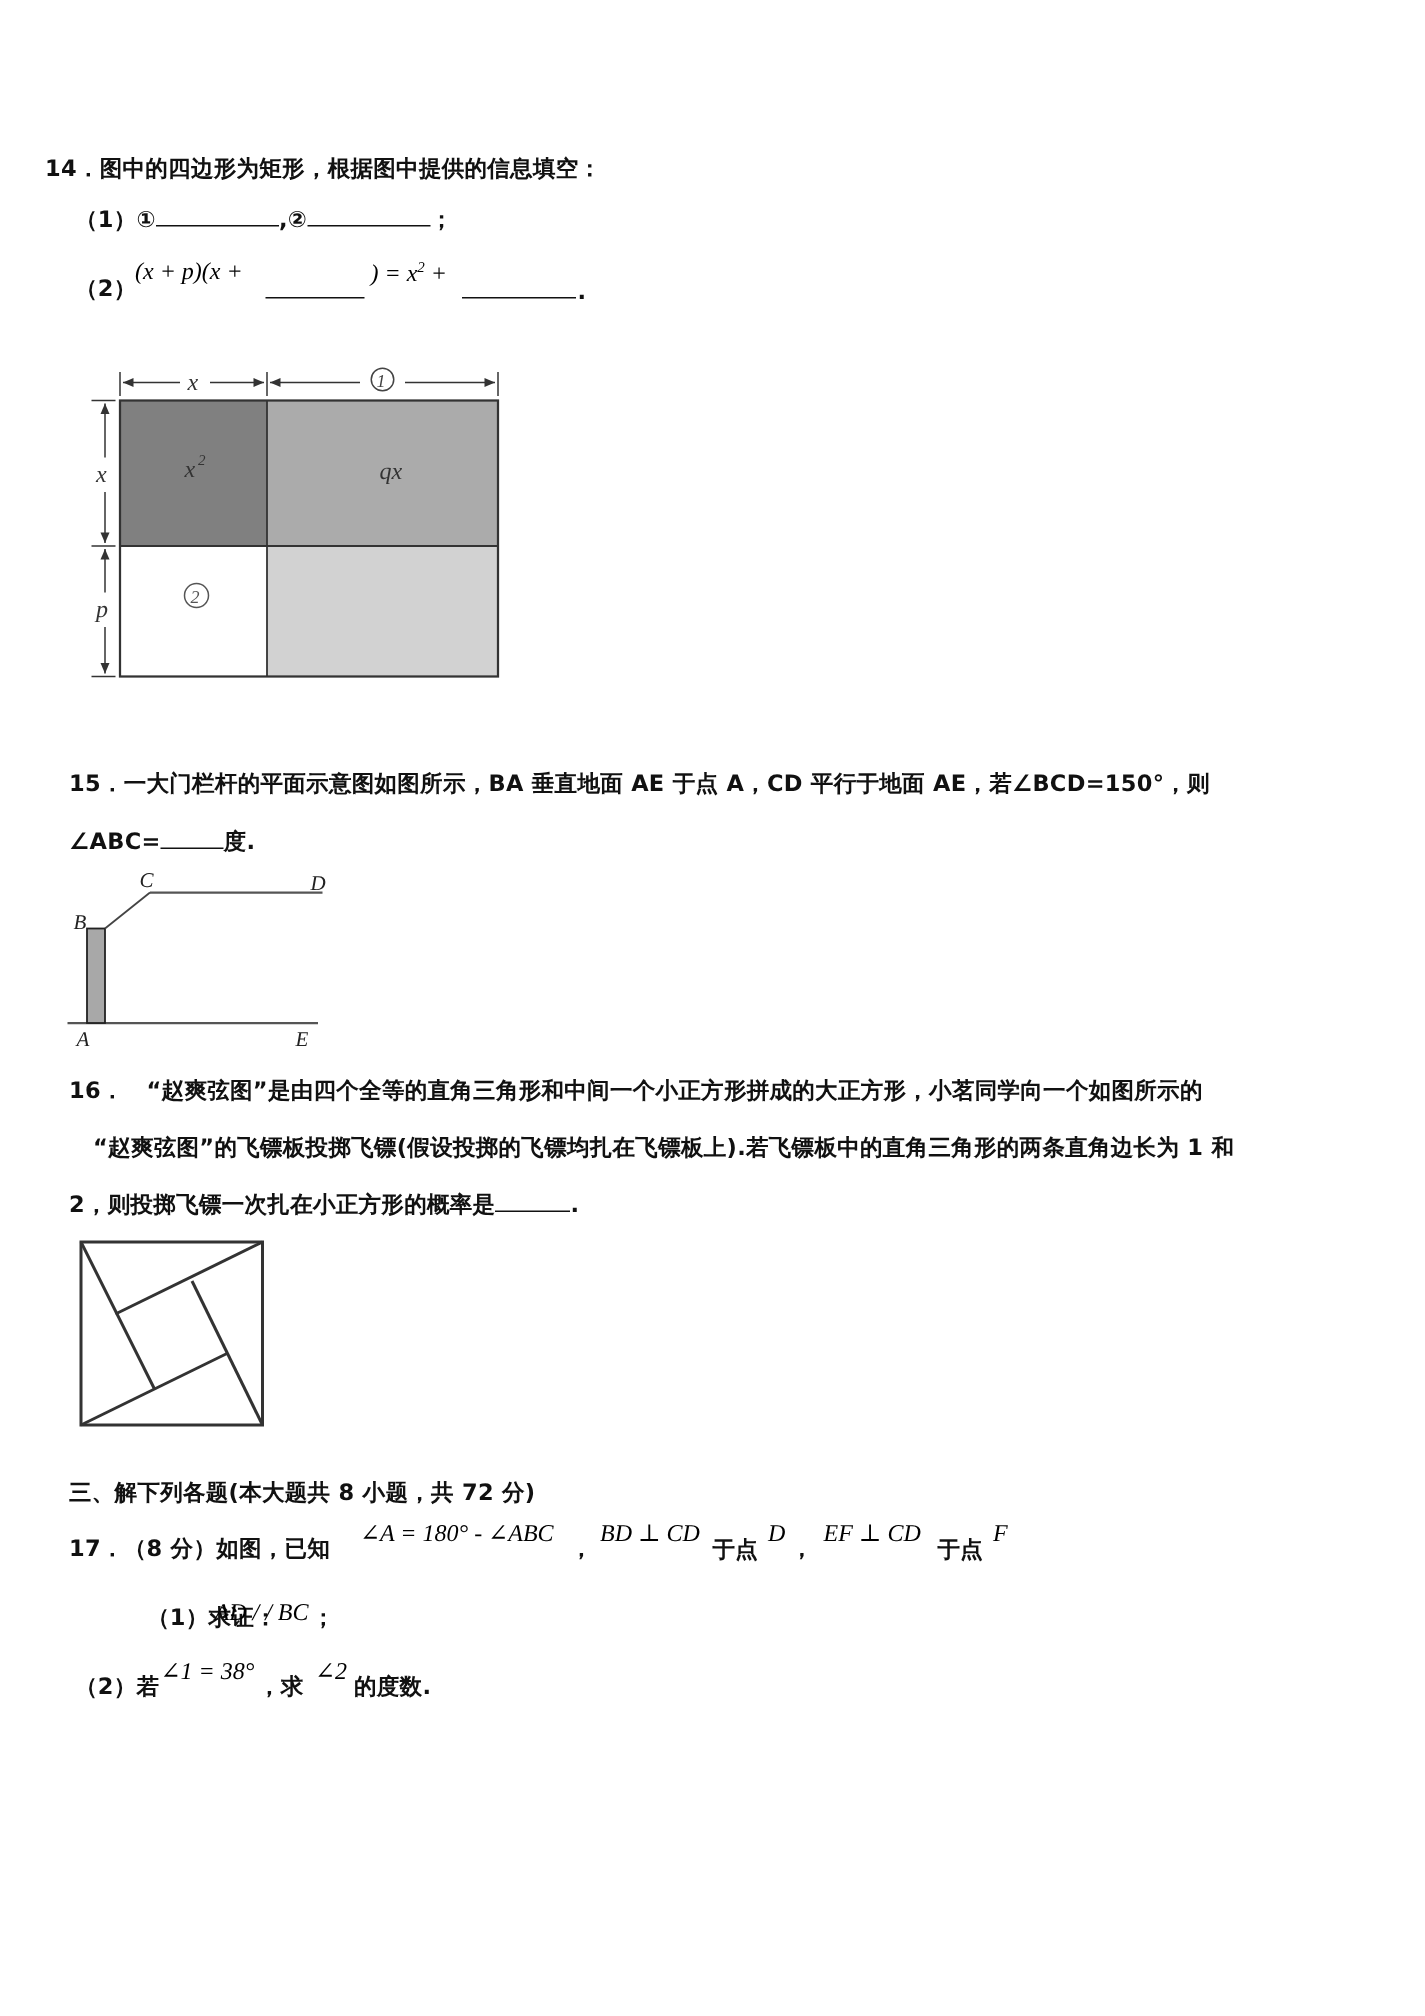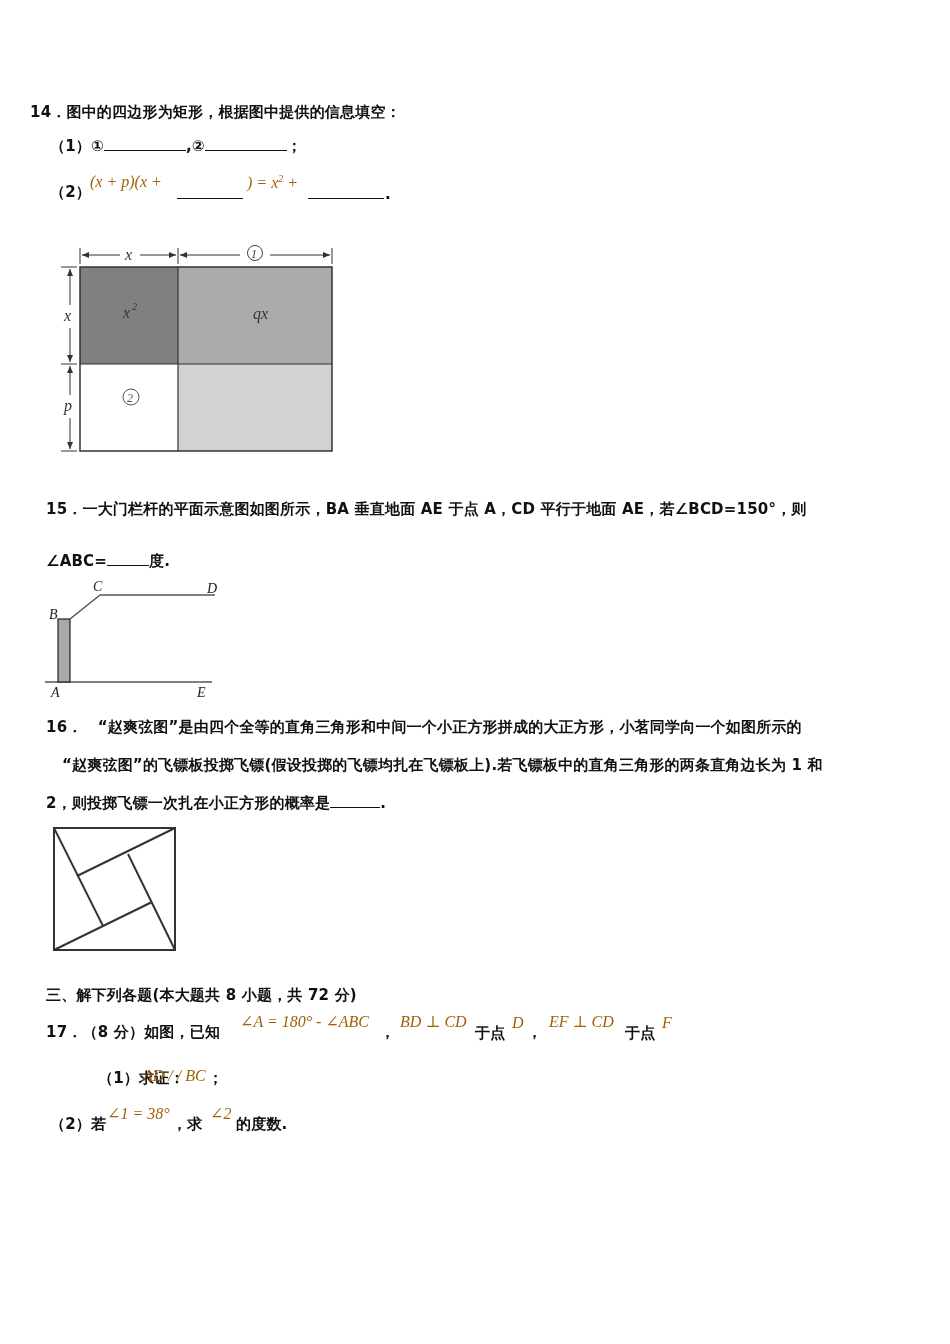--- a/index.html
+++ b/index.html
@@ -1,20 +1,20 @@
 <!DOCTYPE html>
 <html><head>
   <meta charset="utf-8">
   <style>
     html, body { margin: 0; padding: 0; background: #ffffff; }
     body { width: 950px; height: 1344px; position: relative; overflow: hidden;
            font-family: "DejaVu Sans", "Liberation Sans", sans-serif; color: #111; }
     .abs { position: absolute; }
     .q { font-size: 15px; font-weight: bold; white-space: nowrap; letter-spacing: 0.2px; }
-    .math { font-family: "Liberation Serif", "DejaVu Serif", serif; font-style: italic; font-weight: normal; font-size: 16px; color: #a16207; white-space: nowrap; }
+    .math { font-family: "Liberation Serif", "DejaVu Serif", serif; font-style: italic; font-weight: normal; font-size: 16px; color: #000000; white-space: nowrap; }
     .blank { display: inline-block; border-bottom: 1.5px solid #111; height: 14px; vertical-align: baseline; }
     sup { font-size: 10px; }
     svg text { font-family: "Liberation Serif", "DejaVu Serif", serif; font-style: italic; }
   </style>
 </head>
 <body>
 
 <div class="abs q" style="left:30px; top:103px;">14．图中的四边形为矩形，根据图中提供的信息填空：</div>
 
 <div class="abs q" style="left:50px; top:136px;">
@@ -67,21 +67,21 @@
   <text x="9" y="81" font-size="16" fill="#333">x</text>
   <text x="9" y="171" font-size="16" fill="#333">p</text>
 
   <text x="68" y="78" font-size="16" fill="#333">x</text>
   <text x="77" y="70" font-size="10" font-style="normal" fill="#333">2</text>
   <text x="198" y="79" font-size="16" fill="#333">qx</text>
   <circle cx="76" cy="157" r="8" fill="none" stroke="#555" stroke-width="1"></circle>
   <text x="72" y="162" font-size="12" font-style="normal" fill="#555">2</text>
 </svg>
 
-<div class="abs q" style="left:46px; top:500px;">15．一大门栏杆的平面示意图如图所示，BA 垂直地面 AE 于点 A，CD 平行于地面 AE，若∠BCD=150°，则</div>
+<div class="abs q" style="left:46px; top:513px;">15．一大门栏杆的平面示意图如图所示，BA 垂直地面 AE 于点 A，CD 平行于地面 AE，若∠BCD=150°，则</div>
 <div class="abs q" style="left:46px; top:551px;">
   <span>∠ABC=</span><span class="blank" style="width:42px;"></span><span>度.</span>
 </div>
 
 <svg class="abs" style="left:40px; top:575px;" width="190" height="125" viewBox="0 0 190 125">
   <line x1="5" y1="107" x2="172" y2="107" stroke="#555" stroke-width="1.5"></line>
   <rect x="18" y="44" width="12" height="63" fill="#a8a8a8" stroke="#222" stroke-width="1.2"></rect>
   <line x1="30" y1="44" x2="60" y2="20" stroke="#444" stroke-width="1.2"></line>
   <line x1="60" y1="20" x2="175" y2="20" stroke="#555" stroke-width="1.5"></line>
   <text x="9" y="44" font-size="14" fill="#222">B</text>

